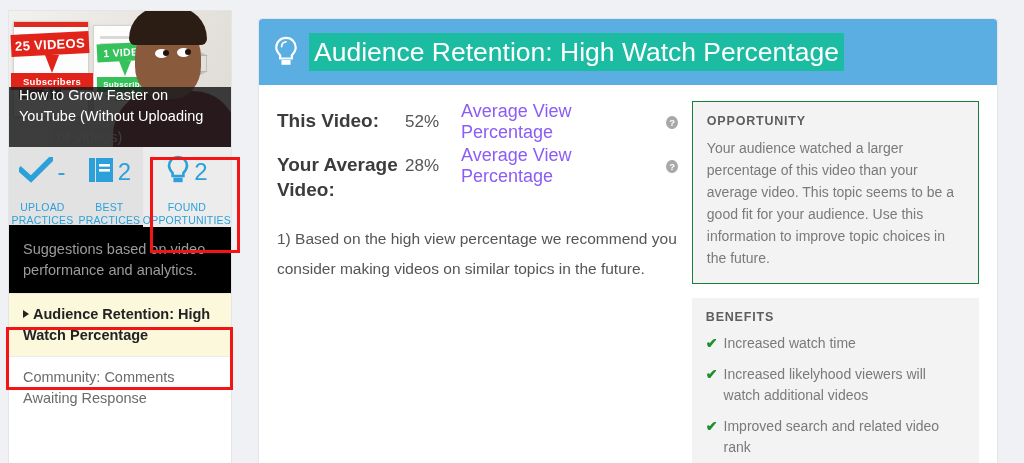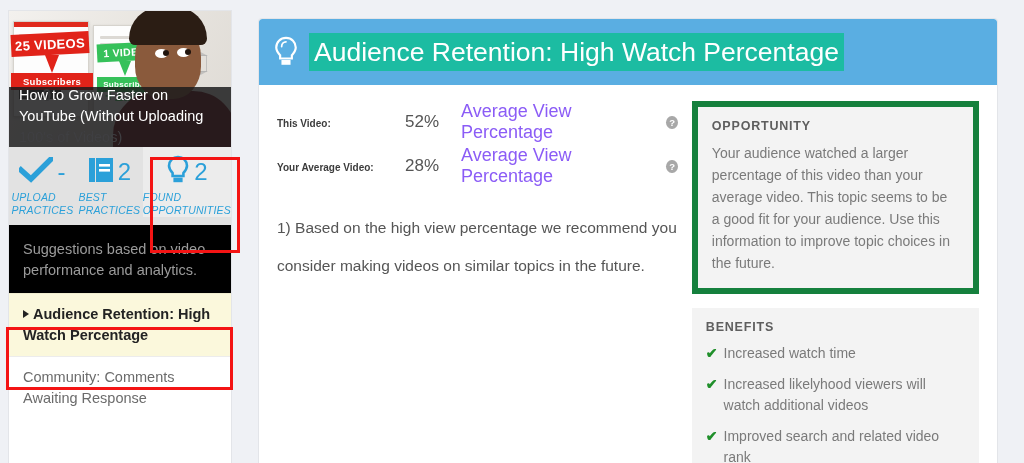--- a/index.html
+++ b/index.html
@@ -98,22 +98,22 @@
     position: relative; display: flex; height: 78px;
     background: #e2e2e2; align-items: flex-start;
   }
   .stat {
     flex: 1; display:flex; flex-direction: column; align-items:center;
     padding-top: 8px;
   }
   .stat .top { display:flex; align-items:center; justify-content:center; height: 34px; gap: 4px; }
   .stat .num { color:#2ba0d9; font-size: 24px; line-height: 24px; }
   .stat .lbl {
-    color:#2ba0d9; font-size: 10.5px; line-height: 13px; text-align:left;
-    letter-spacing: .2px; margin-top: 2px; font-style: italic;
+    color:#2ba0d9; font-size: 10.5px; line-height: 13px; text-align:center;
+    letter-spacing: .2px; margin-top: 12px;
   }
   .stat.highlight { background: #ececec; }
 
   .suggestions-note {
     padding: 14px 14px 12px 14px;
     color:#9b9b9b; font-size: 14.5px; line-height: 21px;
     background: #000000;
   }
   .sug-item {
     padding: 10px 14px; font-size: 14.5px; line-height: 21px;
@@ -160,40 +160,40 @@
     padding: 6px 8px 10px 10px;
     margin-bottom: 16px;
   }
   .headline {
     font-size: 28px; line-height: 38px; color:#1d1d1d; font-weight: normal;
   }
 
   .metric-table { width: 100%; }
   .metric-row { display: flex; align-items: baseline; margin-bottom: 2px; }
   .metric-label {
-    width: 140px; font-size: 10px; line-height: 25px;
+    width: 140px; font-size: 19px; line-height: 25px;
     font-weight: bold; color:#3c3c3c;
   }
   .metric-value { display:flex; align-items:center; gap:22px; }
   .metric-pct { font-size: 17px; color:#555; }
   .metric-desc { font-size: 18px; color:#8b5cf6; }
   .help-icon {
     display:inline-block; width:13px; height:13px; border-radius:50%;
     background:#a8a8a8; color:#fff; font-size:9.5px; line-height:13px;
     text-align:center; font-weight:bold; vertical-align: 0px;
   }
 
   .recommend-text {
-    margin-top: 22px; font-size: 15.5px; line-height: 38px; color:#555;
+    margin-top: 22px; font-size: 15.5px; line-height: 30px; color:#555;
   }
 
   .panel {
     background:#f3f3f3; padding: 12px 14px 14px 14px; margin-bottom: 14px;
   }
-  .panel.outlined { border: 6px solid #15803d; }
+  .panel.outlined { border: 1px solid #15803d; }
   .panel-title {
     font-size: 12.5px; font-weight: bold; color:#5e5e5e;
     letter-spacing: .8px; margin-bottom: 9px;
   }
   .panel-text { font-size: 14px; line-height: 22px; color:#7a7a7a; }
   .benefit {
     display:flex; gap:6px; font-size: 14px; line-height: 21px;
     color:#7a7a7a; margin-bottom: 10px;
   }
   .benefit .chk { color:#1f8f2a; font-weight:bold; font-size:14px; flex:none; line-height:21px; }

